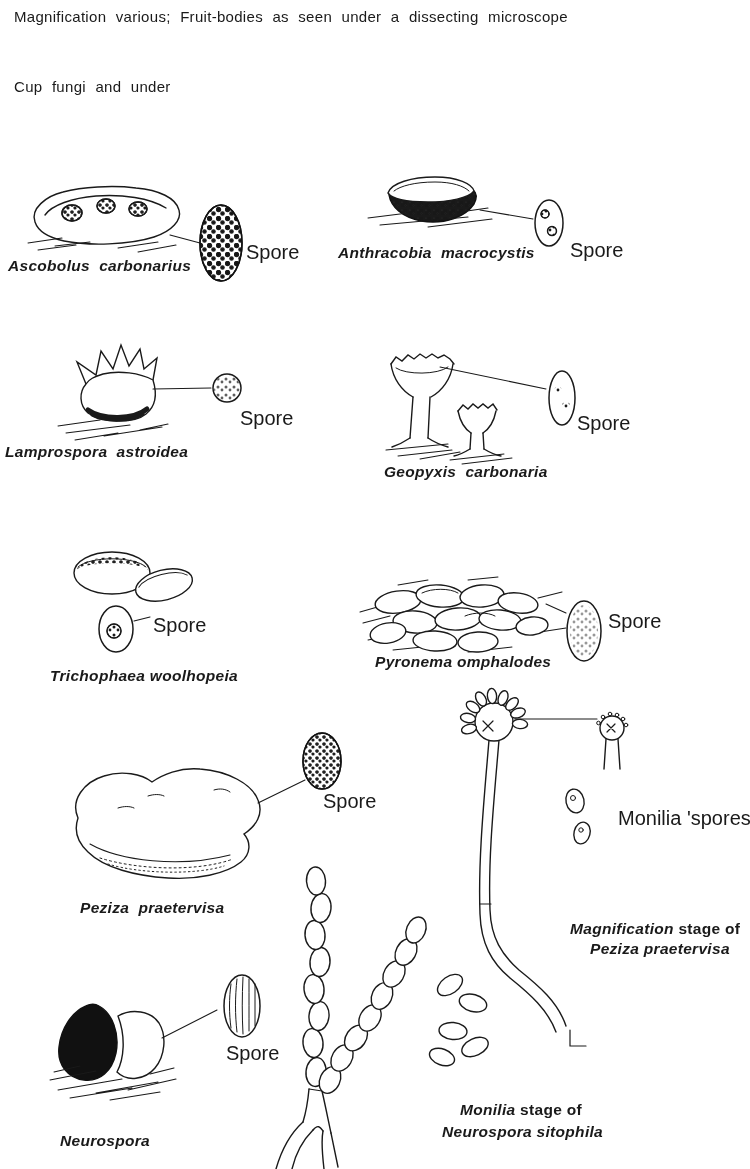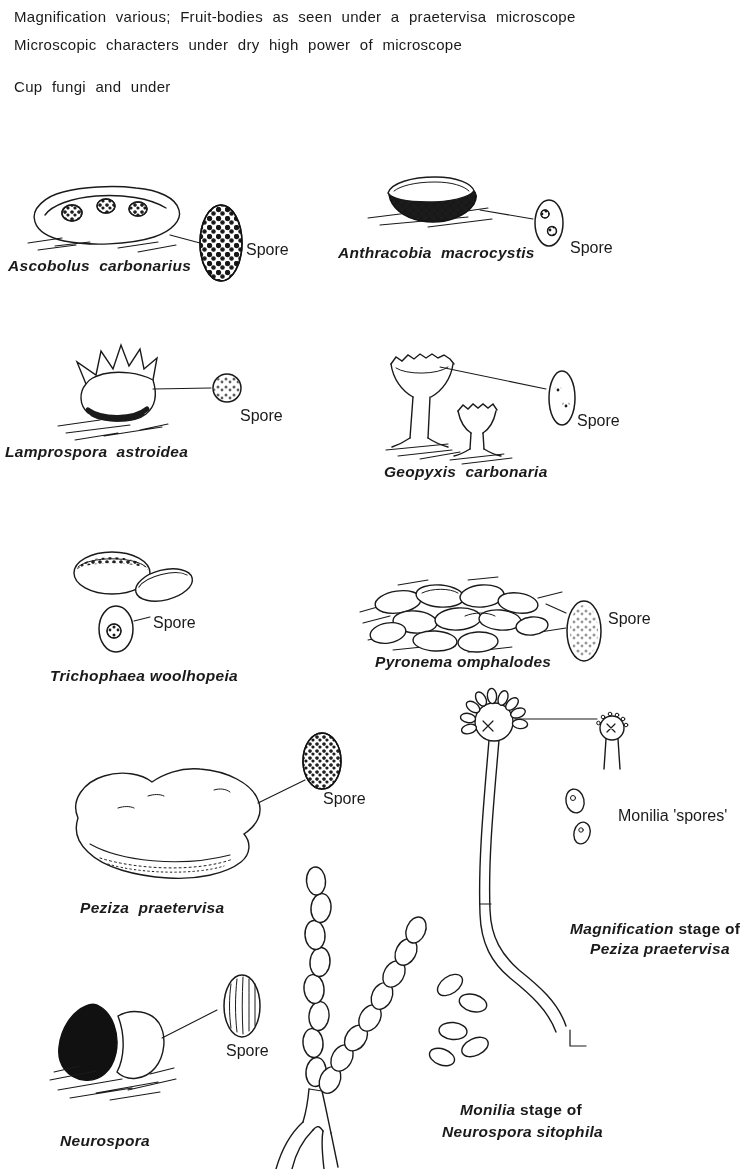--- a/index.html
+++ b/index.html
@@ -6,21 +6,21 @@
   .page {
     position:relative; width:750px; height:1169px; background:#ffffff;
     font-family:"Liberation Sans", sans-serif; color:#1a1a1a; overflow:hidden;
   }
   .svg-canvas { position:absolute; left:0; top:0; }
   .txt { position:absolute; white-space:pre; line-height:1.25; }
   .hdr { font-size:15px; letter-spacing:0.3px; word-spacing:5px; font-weight:500; }
   .species { font-size:15.5px; font-weight:bold; font-style:italic; letter-spacing:0.3px; }
   .species span { white-space:pre; }
   .species .roman { font-weight:bold; font-style:normal; }
-  .spore { font-size:16px; }
+  .spore { font-size:20px; }
   .center { text-align:center; }
 </style>
 </head>
 <body>
 
 <div class="page">
 
   <svg class="svg-canvas" width="750" height="1169" viewBox="0 0 750 1169" stroke="#1a1a1a" stroke-width="1.4" fill="none" stroke-linecap="round">
     <defs>
       <pattern id="p-heavy" width="9" height="9" patternUnits="userSpaceOnUse">
@@ -210,22 +210,21 @@
       <ellipse cx="406" cy="952" rx="10" ry="14" fill="#fff" transform="rotate(28 406 952)"></ellipse>
       <ellipse cx="416" cy="930" rx="9.5" ry="13.5" fill="#fff" transform="rotate(22 416 930)"></ellipse>
       <ellipse cx="450" cy="985" rx="14" ry="8.5" fill="#fff" transform="rotate(-35 450 985)"></ellipse>
       <ellipse cx="473" cy="1003" rx="14" ry="8.5" fill="#fff" transform="rotate(15 473 1003)"></ellipse>
       <ellipse cx="453" cy="1031" rx="14" ry="8.5" fill="#fff" transform="rotate(5 453 1031)"></ellipse>
       <ellipse cx="475" cy="1047" rx="14" ry="8.5" fill="#fff" transform="rotate(-25 475 1047)"></ellipse>
       <ellipse cx="442" cy="1057" rx="13" ry="8" fill="#fff" transform="rotate(20 442 1057)"></ellipse>
     </g>
   </svg>
 
-  <div class="txt hdr" style="left:14px;top:8px">Magnification various; Fruit-bodies as seen under a praetervisa microscope</div>
-  <div class="txt hdr" style="left:14px;top:36px">Microscopic characters under dry high power of microscope</div>
+  <div class="txt hdr" style="left:14px;top:8px">Magnification various; Fruit-bodies as seen under a dissecting microscope</div>
   <div class="txt hdr" style="left:14px;top:78px">Cup fungi and under</div>
 
   <div class="txt spore" style="left:246px;top:240px">Spore</div>
   <div class="txt species" style="left:8px;top:256px">Ascobolus  carbonarius</div>
 
   <div class="txt spore" style="left:570px;top:238px">Spore</div>
   <div class="txt species" style="left:338px;top:243px">Anthracobia  macrocystis</div>
 
   <div class="txt spore" style="left:240px;top:406px">Spore</div>
   <div class="txt species" style="left:5px;top:442px">Lamprospora  astroidea</div>

